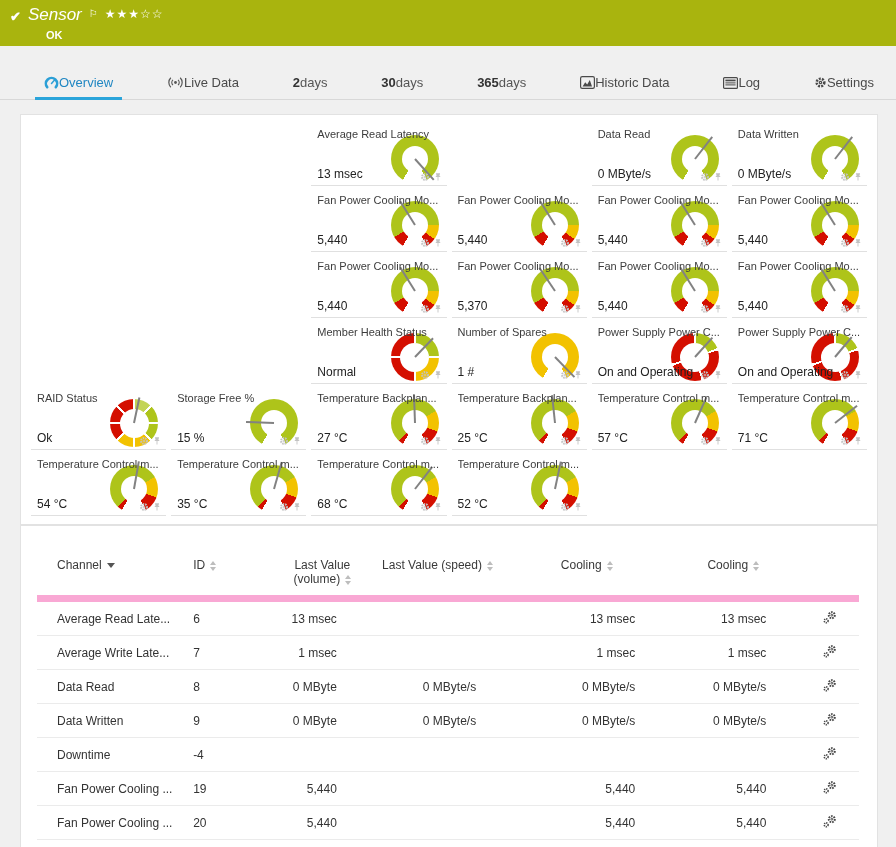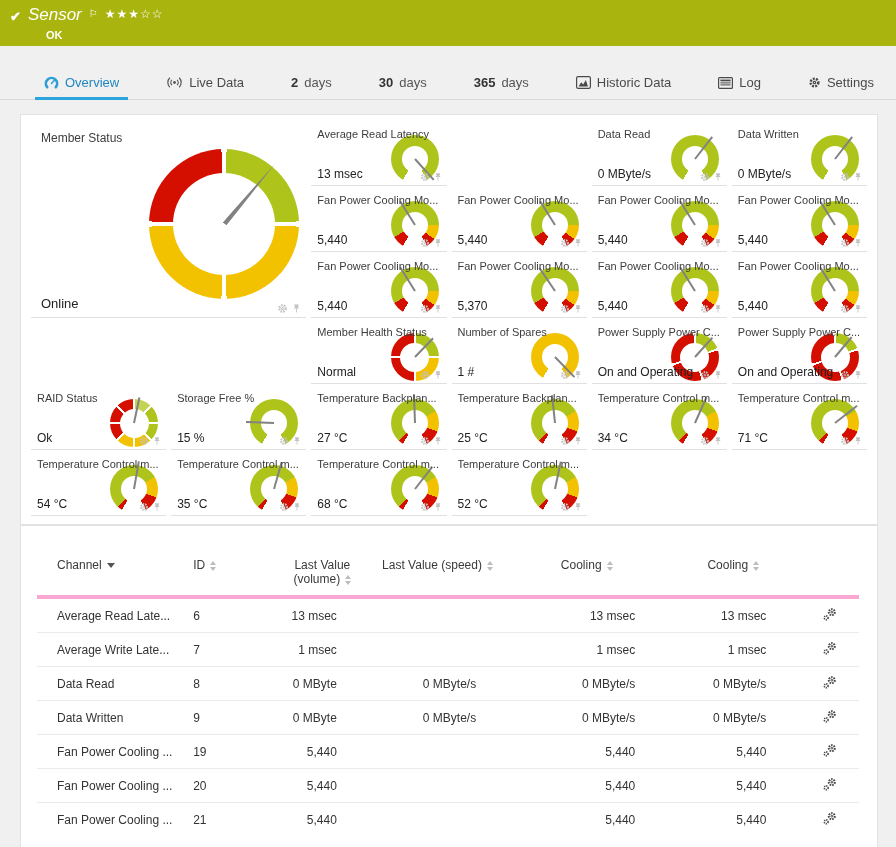--- a/index.html
+++ b/index.html
@@ -11,21 +11,21 @@
   .topbar-line1{display:flex;align-items:flex-start;gap:7px;font-size:17px;line-height:20px}
   .check{font-size:13px;font-weight:bold;margin-top:2px}
   .kind{font-style:italic}
   .flag{font-size:10px;margin-top:-1px}
   .stars{font-size:12px;margin-top:-1px;letter-spacing:1px;cursor:pointer}
   .status-ok{margin-left:36px;font-size:11px;font-weight:bold;margin-top:2px}
 
   
   .tabs{display:flex;justify-content:space-between;align-items:stretch;height:34px;margin-top:20px;
         border-bottom:1px solid #d8d8d8;padding:0 22px 0 44px}
-  .tab{display:flex;align-items:center;gap:6px;font-size:13px;color:#4a4a4a;position:relative;cursor:pointer;white-space:nowrap}
+  .tab{display:flex;align-items:center;font-size:13px;color:#4a4a4a;position:relative;cursor:pointer;white-space:nowrap}
   .tab .num{font-weight:bold;color:#333}
   .tab .word{color:#555}
   .tab.active{color:#1f86c2}
   .tab .ul{position:absolute;left:-9px;right:-9px;bottom:-1px;height:3px;background:#2aa4da}
 
   .content{padding:14px 18px 0 20px}
   .card{background:#fff;border:1px solid #e2e2e2}
 
   
   .grid{display:grid;grid-template-columns:repeat(6,1fr);grid-auto-rows:63px;gap:3px 5px;padding:8px 10px}
@@ -39,21 +39,21 @@
   .panel-icons span{display:inline-flex;cursor:pointer}
   .gauge{position:absolute;z-index:1}
   .ring,.hole{position:absolute;border-radius:50%}
   .needle{position:absolute;z-index:2}
 
   
   .table-card{padding:30px 18px 20px 16px;height:420px}
   table{border-collapse:collapse;table-layout:fixed;width:822px}
   th{font-weight:normal;font-size:12px;color:#3a3a3a;vertical-align:top;padding:2px 0 9px 0;cursor:pointer}
   td{font-size:12px;color:#333;padding:7px 0;border-top:1px solid #ebebeb;overflow:hidden;white-space:nowrap}
-  thead th{border-bottom:4px solid #f9a8d4}
+  thead th{border-bottom:7px solid #f9a8d4}
   .al{text-align:left;padding-left:20px}
   .ac{text-align:center}
   .pr-vol{text-align:right;padding-right:30px}
   .pr-spd{text-align:right;padding-right:32px}
   .pr-min{text-align:right;padding-right:30px}
   .pr-max{text-align:right;padding-right:35px}
   .sort{display:inline-flex;flex-direction:column;gap:2px;margin-left:5px;vertical-align:middle}
   .sort i{display:block;width:0;height:0;border-left:3.5px solid transparent;border-right:3.5px solid transparent}
   .sort .up{border-bottom:4px solid #bdbdbd}
   .sort .dn{border-top:4px solid #bdbdbd}
@@ -134,43 +134,20 @@
           <circle cx="6" cy="6" r="1.1" fill="none" stroke="#4a4a4a" stroke-width="1.1"></circle>
         </svg>
       </span>
       <span>Settings</span>
     </div>
   </div>
 
 <div class="content">
   <div class="card gauges-card">
     <div class="grid" id="gauge-grid">
-        <div class="panel big" style="grid-area: 1 / 1 / span 3 / span 2;">
-          <div class="panel-title">Member Status</div>
-          <div class="gauge" style="right:7px;top:26px;width:150px;height:150px">
-            <div class="ring" style="inset:0;background:conic-gradient(rgba(0,0,0,0) 0deg 2deg, #aec41a 2deg 88deg, rgba(0,0,0,0) 88deg 92deg, #f2c200 92deg 178deg, rgba(0,0,0,0) 178deg 182deg, #f2c200 182deg 268deg, rgba(0,0,0,0) 268deg 272deg, #d40f00 272deg 358deg, rgba(0,0,0,0) 358deg 360deg)"></div>
-            <div class="hole" style="left:24px;top:24px;width:102px;height:102px;background:#fff"></div>
-            <div class="needle" style="left:72.5px;bottom:75px;width:5px;height:78px;background:#828282;clip-path:polygon(50% 0,100% 100%,0 100%);transform-origin:50% 100%;transform:rotate(40deg)"></div>
-          </div>
-          <div class="panel-value">Online</div>
-          <div class="panel-icons">
-            <span>
-              <svg width="11" height="11" viewBox="0 0 12 12">
-                <circle cx="6" cy="6" r="3.5" fill="none" stroke="#c2c2c2" stroke-width="2.4" stroke-dasharray="1.8 1.1"></circle>
-                <circle cx="6" cy="6" r="1.1" fill="none" stroke="#c2c2c2" stroke-width="1.1"></circle>
-              </svg>
-            </span>
-            <span>
-              <svg width="11" height="11" viewBox="0 0 12 12">
-                <path d="M3.5 1.5h5l-.8 3 1.5 1.5H2.8l1.5-1.5z" fill="#c2c2c2"></path>
-                <rect x="5.5" y="6" width="1" height="4.2" fill="#c2c2c2"></rect>
-              </svg>
-            </span>
-          </div>
-        </div>
         <div class="panel" style="grid-area: 1 / 3 / span 1 / span 1;">
           <div class="panel-title">Average Read Latency</div>
           <div class="gauge" style="right:8px;top:12px;width:48px;height:48px">
             <div class="ring" style="inset:0;background:conic-gradient(from 210deg, #aec41a 0deg 300deg, rgba(0,0,0,0) 300deg 360deg)"></div>
             <div class="hole" style="left:11px;top:11px;width:26px;height:26px;background:#fff"></div>
             <div class="needle" style="left:23px;bottom:24px;width:2px;height:28px;background:#828282;transform-origin:50% 100%;transform:rotate(138deg)"></div>
           </div>
           <div class="panel-value">13 msec</div>
           <div class="panel-icons">
             <span>
@@ -601,21 +578,21 @@
             </span>
           </div>
         </div>
         <div class="panel" style="grid-area: 5 / 5 / span 1 / span 1;">
           <div class="panel-title">Temperature Control m...</div>
           <div class="gauge" style="right:8px;top:12px;width:48px;height:48px">
             <div class="ring" style="inset:0;background:conic-gradient(from 210deg, #d40f00 0deg 12deg, #aec41a 12deg 210.00000000000003deg, #f2c200 210.00000000000003deg 261.00000000000006deg, #d40f00 261.00000000000006deg 300deg, rgba(0,0,0,0) 300deg 360deg)"></div>
             <div class="hole" style="left:11px;top:11px;width:26px;height:26px;background:#fff"></div>
             <div class="needle" style="left:23px;bottom:24px;width:2px;height:28px;background:#828282;transform-origin:50% 100%;transform:rotate(24deg)"></div>
           </div>
-          <div class="panel-value">34 °C</div>
+          <div class="panel-value">57 °C</div>
           <div class="panel-icons">
             <span>
               <svg width="10" height="10" viewBox="0 0 12 12">
                 <circle cx="6" cy="6" r="3.5" fill="none" stroke="#c2c2c2" stroke-width="2.4" stroke-dasharray="1.8 1.1"></circle>
                 <circle cx="6" cy="6" r="1.1" fill="none" stroke="#c2c2c2" stroke-width="1.1"></circle>
               </svg>
             </span>
             <span>
               <svg width="10" height="10" viewBox="0 0 12 12">
                 <path d="M3.5 1.5h5l-.8 3 1.5 1.5H2.8l1.5-1.5z" fill="#c2c2c2"></path>
@@ -834,20 +811,35 @@
             <td class="pr-max">0 MByte/s</td>
             <td class="settings-cell"><span>
                 <svg width="16" height="16" viewBox="0 0 16 16">
                   <circle cx="9.8" cy="6.2" r="3" fill="none" stroke="#4a4a4a" stroke-width="2" stroke-dasharray="1.6 1"></circle>
                   <circle cx="9.8" cy="6.2" r=".9" fill="none" stroke="#4a4a4a" stroke-width="1"></circle>
                   <circle cx="4.2" cy="11.8" r="1.9" fill="none" stroke="#4a4a4a" stroke-width="1.6" stroke-dasharray="1.2 .8"></circle>
                 </svg>
               </span></td>
           </tr>
           <tr>
+            <td class="al">Downtime</td>
+            <td class="al">-4</td>
+            <td class="pr-vol"></td>
+            <td class="pr-spd"></td>
+            <td class="pr-min"></td>
+            <td class="pr-max"></td>
+            <td class="settings-cell"><span>
+                <svg width="16" height="16" viewBox="0 0 16 16">
+                  <circle cx="9.8" cy="6.2" r="3" fill="none" stroke="#4a4a4a" stroke-width="2" stroke-dasharray="1.6 1"></circle>
+                  <circle cx="9.8" cy="6.2" r=".9" fill="none" stroke="#4a4a4a" stroke-width="1"></circle>
+                  <circle cx="4.2" cy="11.8" r="1.9" fill="none" stroke="#4a4a4a" stroke-width="1.6" stroke-dasharray="1.2 .8"></circle>
+                </svg>
+              </span></td>
+          </tr>
+          <tr>
             <td class="al">Fan Power Cooling ...</td>
             <td class="al">19</td>
             <td class="pr-vol">5,440</td>
             <td class="pr-spd"></td>
             <td class="pr-min">5,440</td>
             <td class="pr-max">5,440</td>
             <td class="settings-cell"><span>
                 <svg width="16" height="16" viewBox="0 0 16 16">
                   <circle cx="9.8" cy="6.2" r="3" fill="none" stroke="#4a4a4a" stroke-width="2" stroke-dasharray="1.6 1"></circle>
                   <circle cx="9.8" cy="6.2" r=".9" fill="none" stroke="#4a4a4a" stroke-width="1"></circle>

